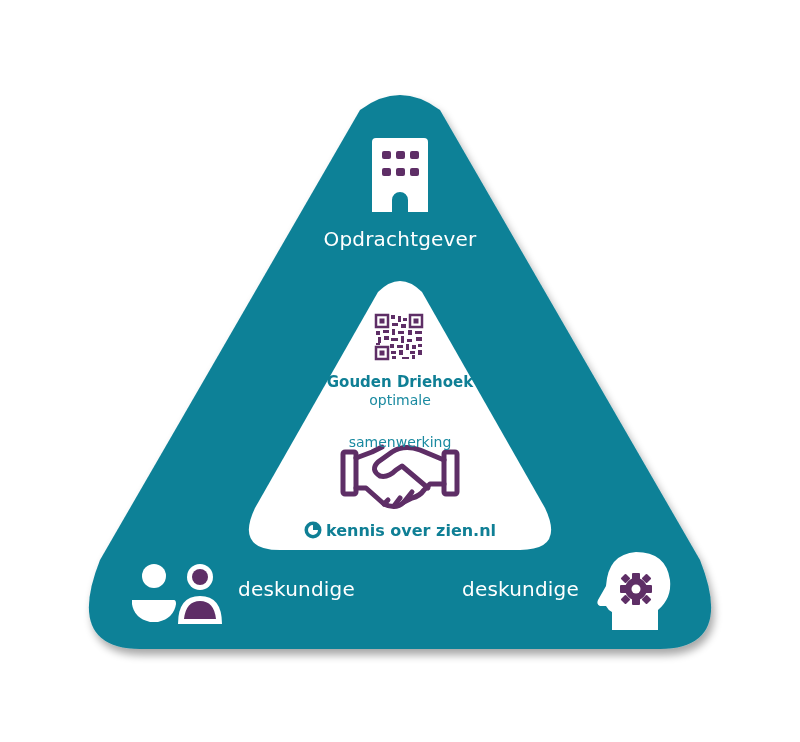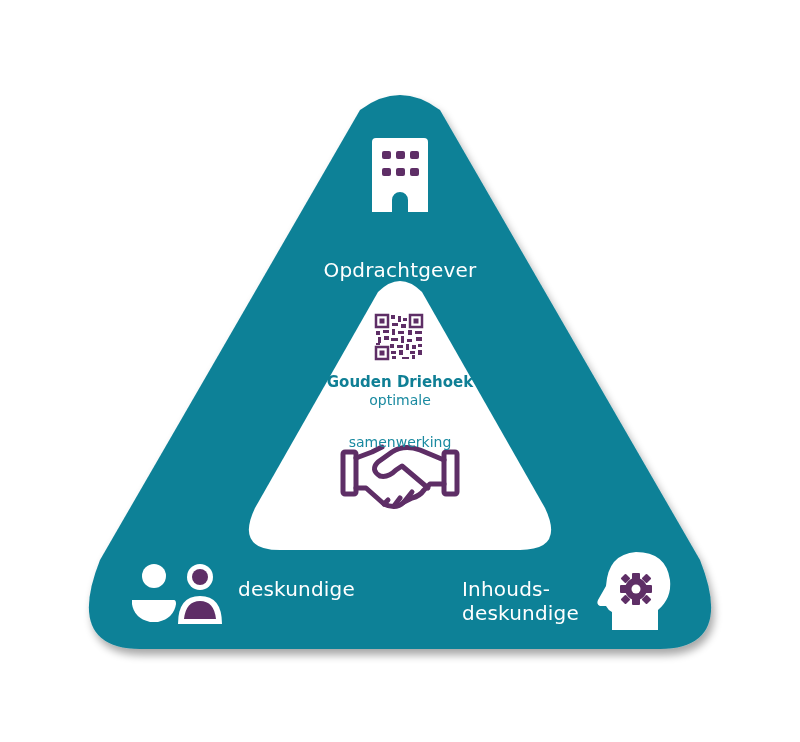--- a/index.html
+++ b/index.html
@@ -114,28 +114,33 @@
         <rect x="645" y="585" width="7" height="8" rx="1"></rect>
         <rect x="622" y="575" width="7" height="7" rx="1" transform="rotate(45 625.5 578.5)"></rect>
         <rect x="643" y="575" width="7" height="7" rx="1" transform="rotate(45 646.5 578.5)"></rect>
         <rect x="622" y="596" width="7" height="7" rx="1" transform="rotate(45 625.5 599.5)"></rect>
         <rect x="643" y="596" width="7" height="7" rx="1" transform="rotate(45 646.5 599.5)"></rect>
       </g>
       <circle cx="636" cy="589" r="4.5" fill="#ffffff"></circle>
     </g>
   </svg>
 
-  <div class="label" style="left:300px; top:227px; width:200px; text-align:center;margin-top:31px;">Opdrachtgever</div>
+  <div class="label" style="left:300px; top:227px; width:200px; text-align:center;">Opdrachtgever</div>
 
   <div class="label" style="left:238px; top:577px;">
     <div>deskundige</div>
   </div>
 
   <div class="label" style="left:462px; top:577px;">
-    <div>Inhouds-</div>
     <div>deskundige</div>
   </div>
 
   <div class="center-text title">Gouden Driehoek</div>
   <div class="center-text sub" style="top:392px;">optimale</div>
   <div class="center-text sub" style="top:410px;margin-top:24px;">samenwerking</div>
 
+  <div class="brand">
+    <svg width="18" height="18" viewBox="0 0 18 18">
+      <circle cx="9" cy="9" r="8.5" fill="#0f7f95"></circle>
+      <path d="M 9 4 A 5 5 0 1 0 14 9 L 9 9 Z" fill="#ffffff"></path>
+    </svg><span>kennis over zien.nl</span>
+  </div>
 </div>
 
 </body></html>

